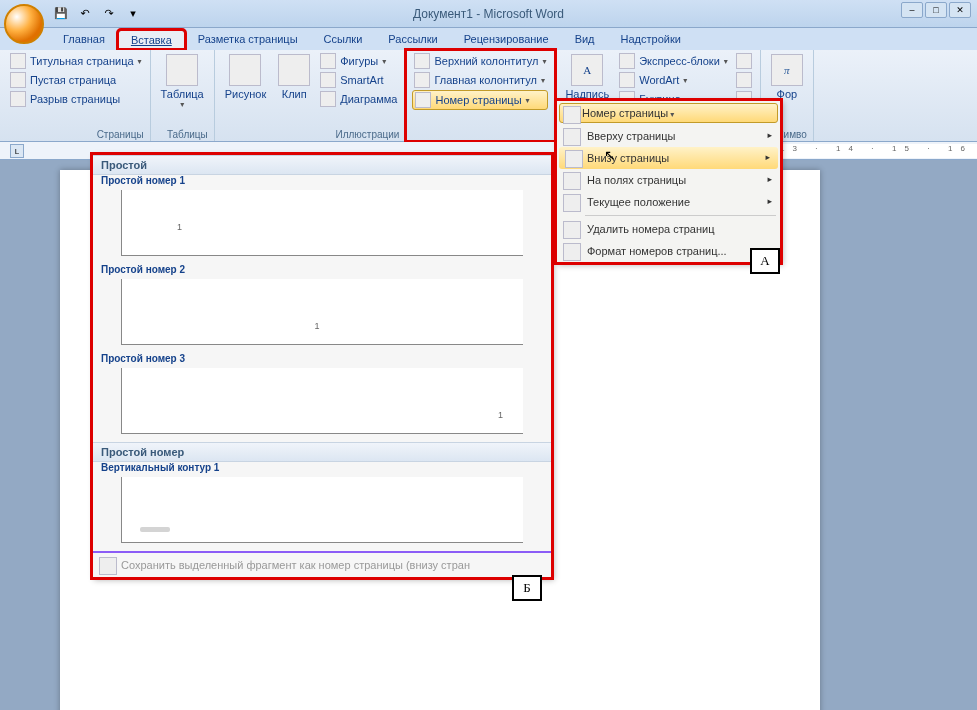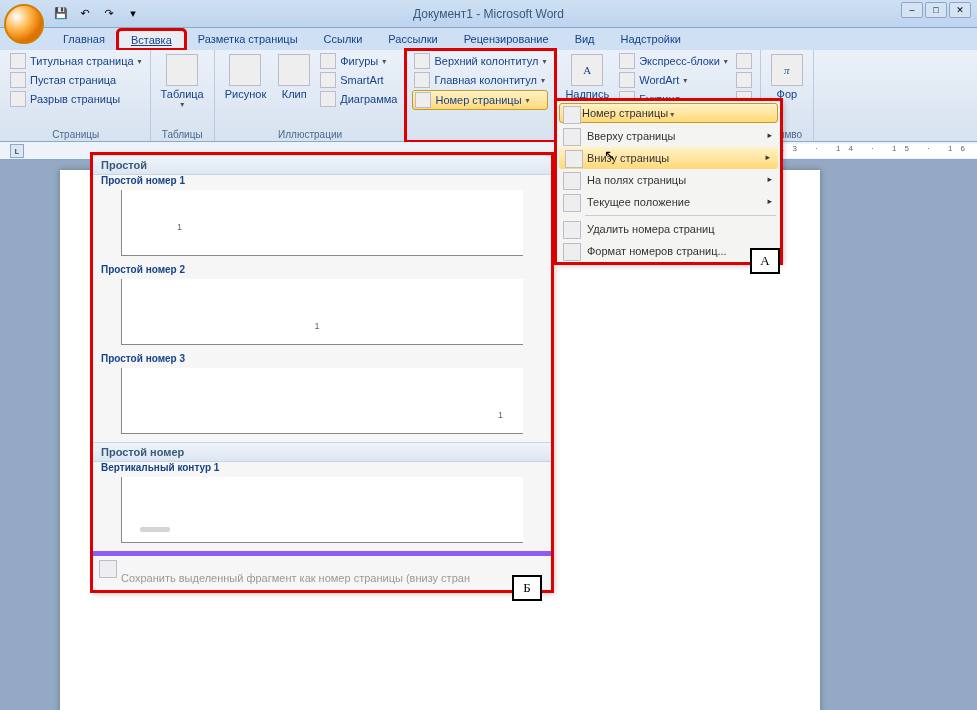--- a/index.html
+++ b/index.html
@@ -14,21 +14,21 @@
 .win-btn { width: 22px; height: 16px; background: #d5e4f3; border: 1px solid #8ba8cb; font-size: 9px; display: flex; align-items: center; justify-content: center; border-radius: 2px; }
 
 .tabs { height: 22px; background: #cfe0f4; display: flex; align-items: center; padding-left: 50px; gap: 0; }
 .tab { padding: 3px 12px; font-size: 11px; color: #15428b; cursor: pointer; border: 1px solid transparent; }
 .tab.active { background: #e9eef5; border: 1px solid #8ba8cb; border-bottom: none; border-radius: 3px 3px 0 0; text-decoration: underline; }
 .tab.highlight { outline: 3px solid #d00; outline-offset: -1px; }
 
 .ribbon { height: 92px; background: linear-gradient(#ebf1f9, #d6e2f0); border-bottom: 1px solid #8ba8cb; display: flex; padding-left: 2px; position: relative; }
 .group { border-right: 1px solid #b8ccde; padding: 2px 6px 0; display: flex; flex-direction: column; }
 .group-body { flex: 1; display: flex; gap: 4px; }
-.group-label { text-align: center; font-size: 10px; color: #4a6a8a; padding: 1px 0; }
+.group-label { text-align: right; font-size: 10px; color: #4a6a8a; padding: 1px 0; }
 .rbtn-v { display: flex; flex-direction: column; align-items: center; padding: 2px 4px; font-size: 11px; color: #15428b; cursor: pointer; }
 .rbtn-v .ico { width: 32px; height: 32px; background: #eee; border: 1px solid #bbc; margin-bottom: 2px; }
 .rbtn-h { display: flex; align-items: center; gap: 4px; font-size: 11px; color: #15428b; padding: 1px 2px; cursor: pointer; white-space: nowrap; }
 .rbtn-h .ico { width: 16px; height: 16px; background: #eee; border: 1px solid #bbc; flex-shrink: 0; }
 .vstack { display: flex; flex-direction: column; gap: 1px; }
 .dd-caret::after { content: ' ▾'; font-size: 8px; color: #555; }
 .rbtn-h.pressed { background: linear-gradient(#fff2c8, #ffd978); border: 1px solid #c29b29; border-radius: 3px; }
 
 .red-box { outline: 3px solid #d00; outline-offset: -1px; }
 
@@ -49,21 +49,21 @@
 .menu-sep { height: 1px; background: #ccc; margin: 2px 4px 2px 28px; }
 
 .gallery { position: absolute; background: #f6f6f6; border: 1px solid #7a99b8; box-shadow: 2px 2px 6px rgba(0,0,0,.3); z-index: 25; width: 460px; }
 .gallery-section { background: linear-gradient(#f0f4fa, #dce6f2); padding: 3px 8px; font-size: 11px; font-weight: bold; color: #3a5a7a; border-top: 1px solid #c8d4e2; border-bottom: 1px solid #c8d4e2; }
 .gallery-item-label { font-size: 10px; color: #15428b; font-weight: bold; padding: 0 8px 2px; }
 .gallery-preview { margin: 2px 28px 8px; height: 66px; border: 1px solid #888; border-top: none; border-right: none; background: #fff; position: relative; font-size: 9px; color: #666; }
 .gallery-preview.left .num { position: absolute; left: 55px; top: 32px; }
 .gallery-preview.center .num { position: absolute; left: 48%; top: 42px; }
 .gallery-preview.right .num { position: absolute; right: 20px; top: 42px; }
 .gallery-preview.vert .line { position: absolute; left: 18px; bottom: 10px; width: 30px; height: 5px; background: #d4d4d4; border-radius: 2px; }
-.gallery-footer { padding: 16px 8px 6px 28px; font-size: 11px; color: #999; border-top: 5px solid #8b5cf6; position: relative; }
+.gallery-footer { padding: 6px 8px 6px 28px; font-size: 11px; color: #999; border-top: 2px solid #8b5cf6; position: relative; }
 .gallery-footer::before { content: ''; position: absolute; left: 6px; top: 4px; width: 16px; height: 16px; background: #eee; border: 1px solid #bbc; }
 
 .callout { position: absolute; border: 2px solid #000; background: #fff; width: 30px; height: 26px; font-size: 13px; display: flex; align-items: center; justify-content: center; z-index: 50; font-family: "Times New Roman", serif; }
 
 .cursor { position: absolute; z-index: 60; font-size: 14px; color: #000; pointer-events: none; }
 </style>
 </head>
 <body>
 
 <div class="titlebar">

